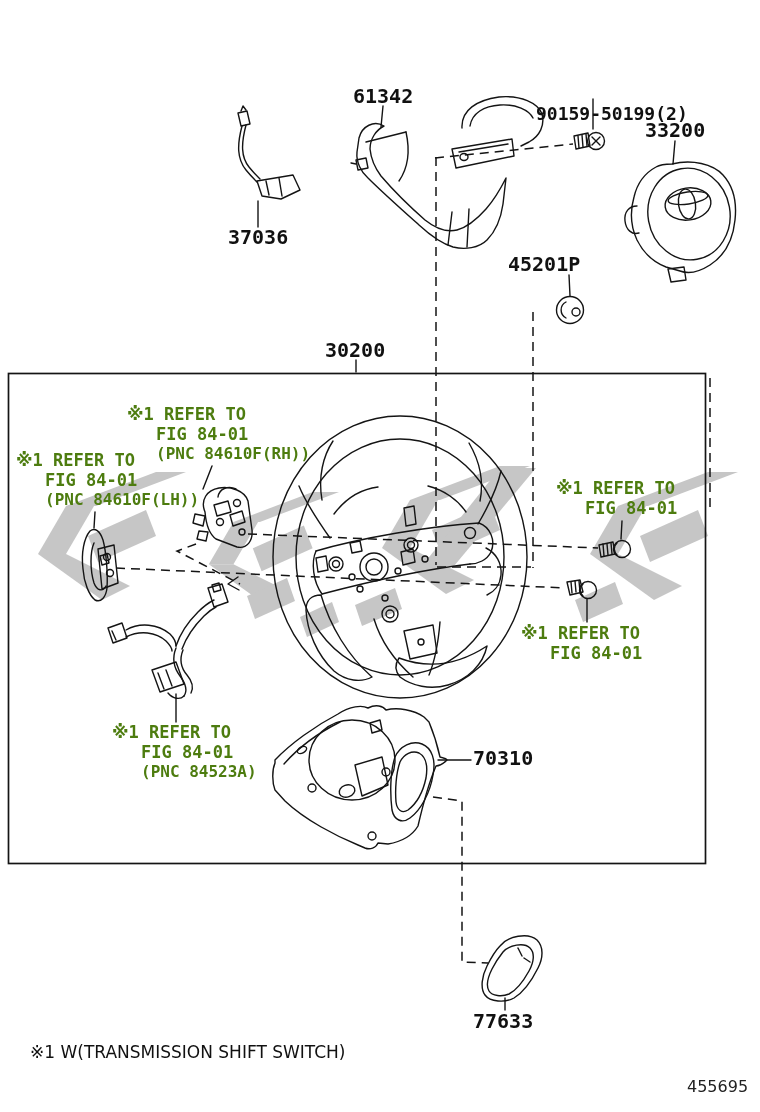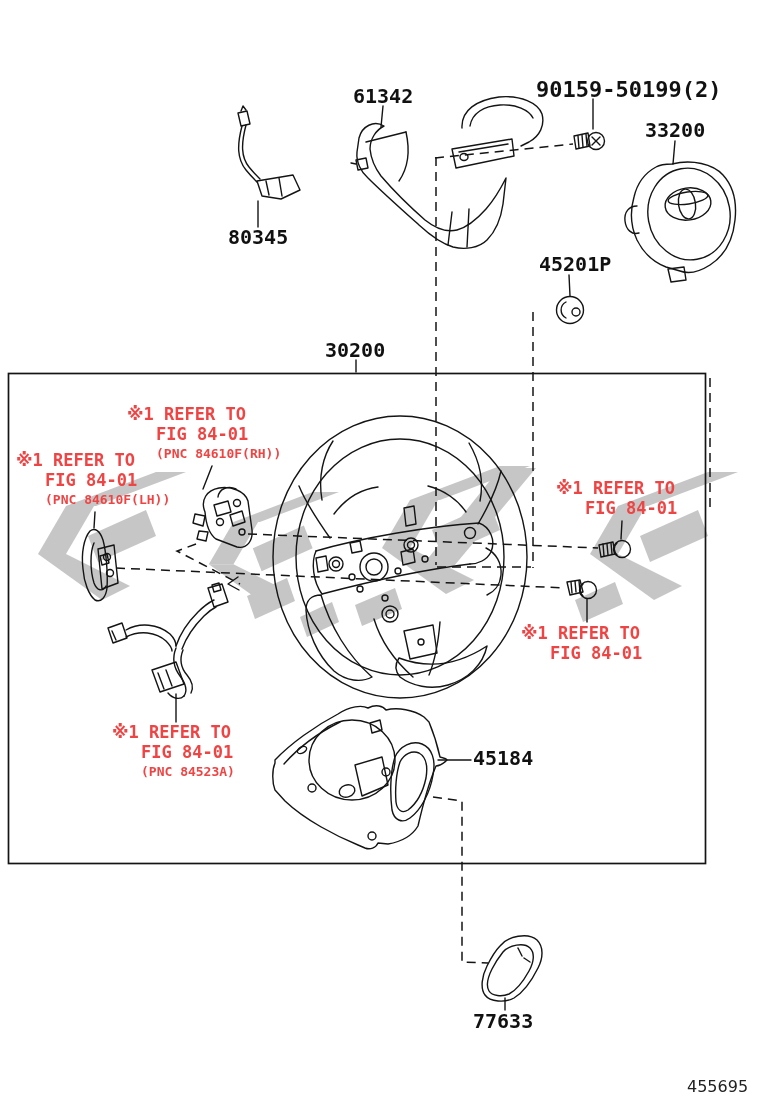--- a/index.html
+++ b/index.html
@@ -6,27 +6,27 @@
   .stage{
     position:relative;width:760px;height:1112px;background:#ffffff;
     font-family:"DejaVu Sans Mono","DejaVu Sans",monospace;color:#111;
     overflow:hidden;
   }
   .stage svg{position:absolute;left:0;top:0;}
   .plabel{
     position:absolute;font-weight:bold;font-size:20px;line-height:20px;
     white-space:nowrap;letter-spacing:0px;color:#111;
   }
-  .plabel.small{font-size:22px;}
+  .plabel.small{font-size:18px;margin-top:24px;}
   .note{
     position:absolute;font-weight:bold;font-size:17px;line-height:20px;
-    white-space:nowrap;color:#ef4444;
+    white-space:nowrap;color:#4d7c0f;
   }
   .note .l2{margin-left:29px;}
-  .note .l3{margin-left:29px;font-size:13px;}
+  .note .l3{margin-left:29px;font-size:16px;}
   .footnote{
     position:absolute;left:30px;top:1042px;font-family:"DejaVu Sans",sans-serif;
     font-size:17px;font-weight:normal;color:#111;white-space:nowrap;
   }
   .figcode{
     position:absolute;left:687px;top:1077px;font-family:"DejaVu Sans",sans-serif;
     font-size:16px;color:#222;white-space:nowrap;
   }
   .lineart{stroke:#141414;fill:none;stroke-width:1.4;stroke-linecap:round;stroke-linejoin:round;}
   .dash{stroke:#141414;fill:none;stroke-width:1.5;stroke-dasharray:9 6;}
@@ -255,24 +255,24 @@
     <line x1="587" y1="599" x2="587" y2="622"></line>
     <line x1="176" y1="694" x2="176" y2="722"></line>
     <line x1="438" y1="760" x2="471" y2="760"></line>
     <line x1="505" y1="998" x2="505" y2="1010"></line>
   </g>
 </svg>
 
 <div class="plabel" style="left:353px;top:86px">61342</div>
 <div class="plabel small" style="left:536px;top:80px">90159-50199(2)</div>
 <div class="plabel" style="left:645px;top:120px">33200</div>
-<div class="plabel" style="left:228px;top:227px">80345</div>
-<div class="plabel" style="left:539px;top:254px">45201P</div>
+<div class="plabel" style="left:228px;top:227px">37036</div>
+<div class="plabel" style="left:508px;top:254px">45201P</div>
 <div class="plabel" style="left:325px;top:340px">30200</div>
-<div class="plabel" style="left:473px;top:748px">45184</div>
+<div class="plabel" style="left:473px;top:748px">70310</div>
 <div class="plabel" style="left:473px;top:1011px">77633</div>
 
 <div class="note" style="left:127px;top:404px">
   <div>※1 REFER TO</div>
   <div class="l2">FIG 84-01</div>
   <div class="l3">(PNC 84610F(RH))</div>
 </div>
 <div class="note" style="left:16px;top:450px">
   <div>※1 REFER TO</div>
   <div class="l2">FIG 84-01</div>
@@ -285,15 +285,16 @@
 <div class="note" style="left:521px;top:623px">
   <div>※1 REFER TO</div>
   <div class="l2">FIG 84-01</div>
 </div>
 <div class="note" style="left:112px;top:722px">
   <div>※1 REFER TO</div>
   <div class="l2">FIG 84-01</div>
   <div class="l3">(PNC 84523A)</div>
 </div>
 
+<div class="footnote">※1 W(TRANSMISSION SHIFT SWITCH)</div>
 <div class="figcode">455695</div>
 
 </div>
 
 </body></html>

